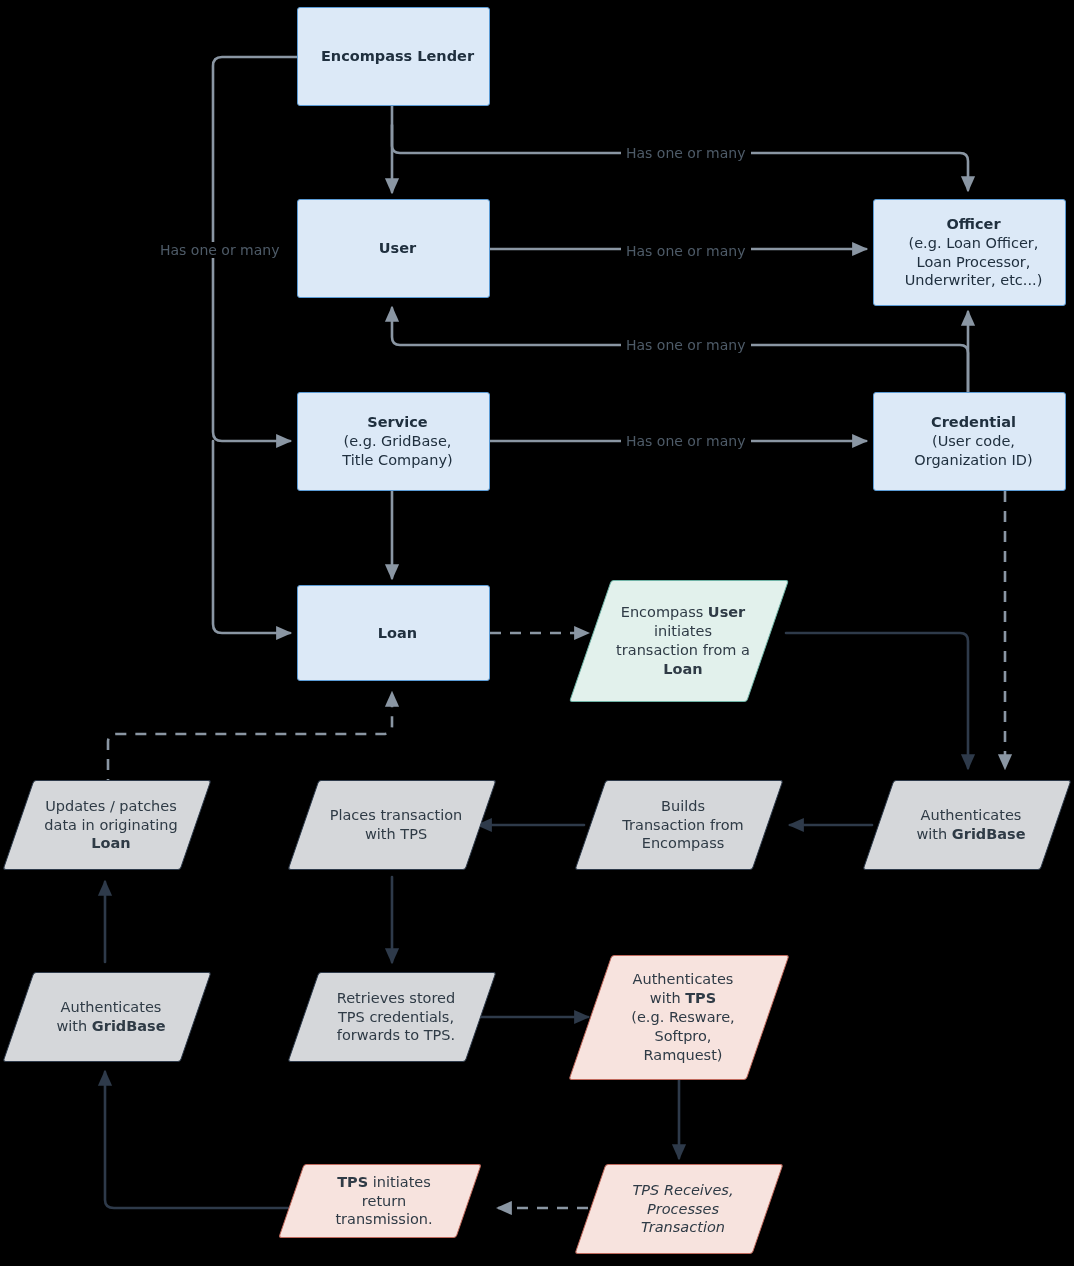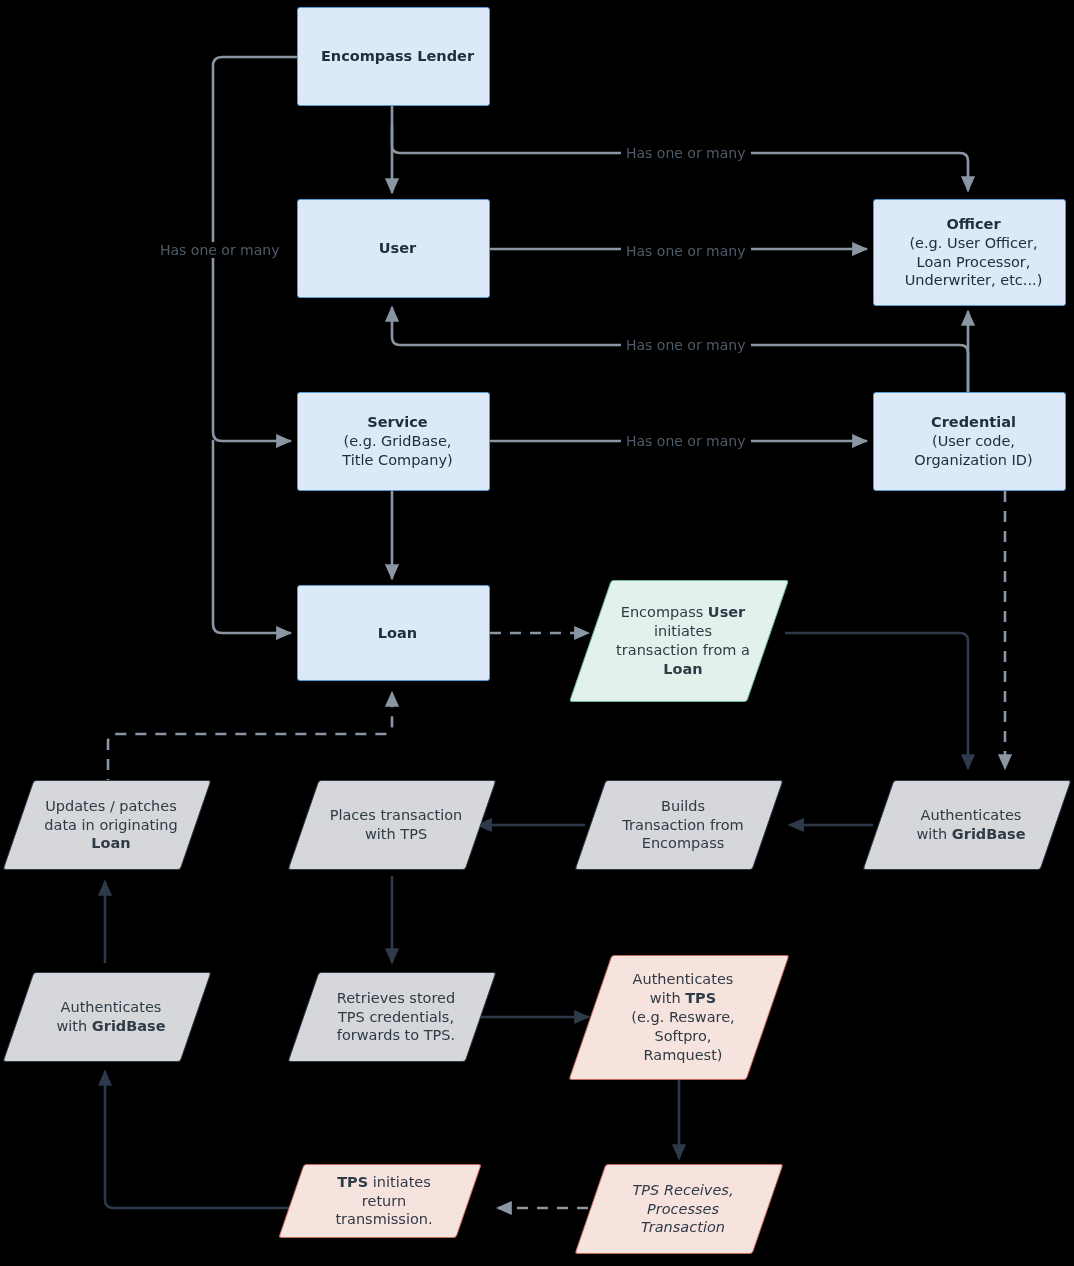--- a/index.html
+++ b/index.html
@@ -100,21 +100,21 @@
 
   <div class="node ebox" style="left:297px;top:199px;width:193px;height:99px;">
     <div class="txt">
       <b>User</b>
     </div>
   </div>
 
   <div class="node ebox" style="left:873px;top:199px;width:193px;height:107px;">
     <div class="txt">
       <b>Officer</b><br>
-      <span>(e.g. User Officer,</span><br>
+      <span>(e.g. Loan Officer,</span><br>
       <span>Loan Processor,</span><br>
       <span>Underwriter, etc...)</span>
     </div>
   </div>
 
   <div class="node ebox" style="left:297px;top:392px;width:193px;height:99px;">
     <div class="txt">
       <b>Service</b><br>
       <span>(e.g. GridBase,</span><br>
       <span>Title Company)</span>

